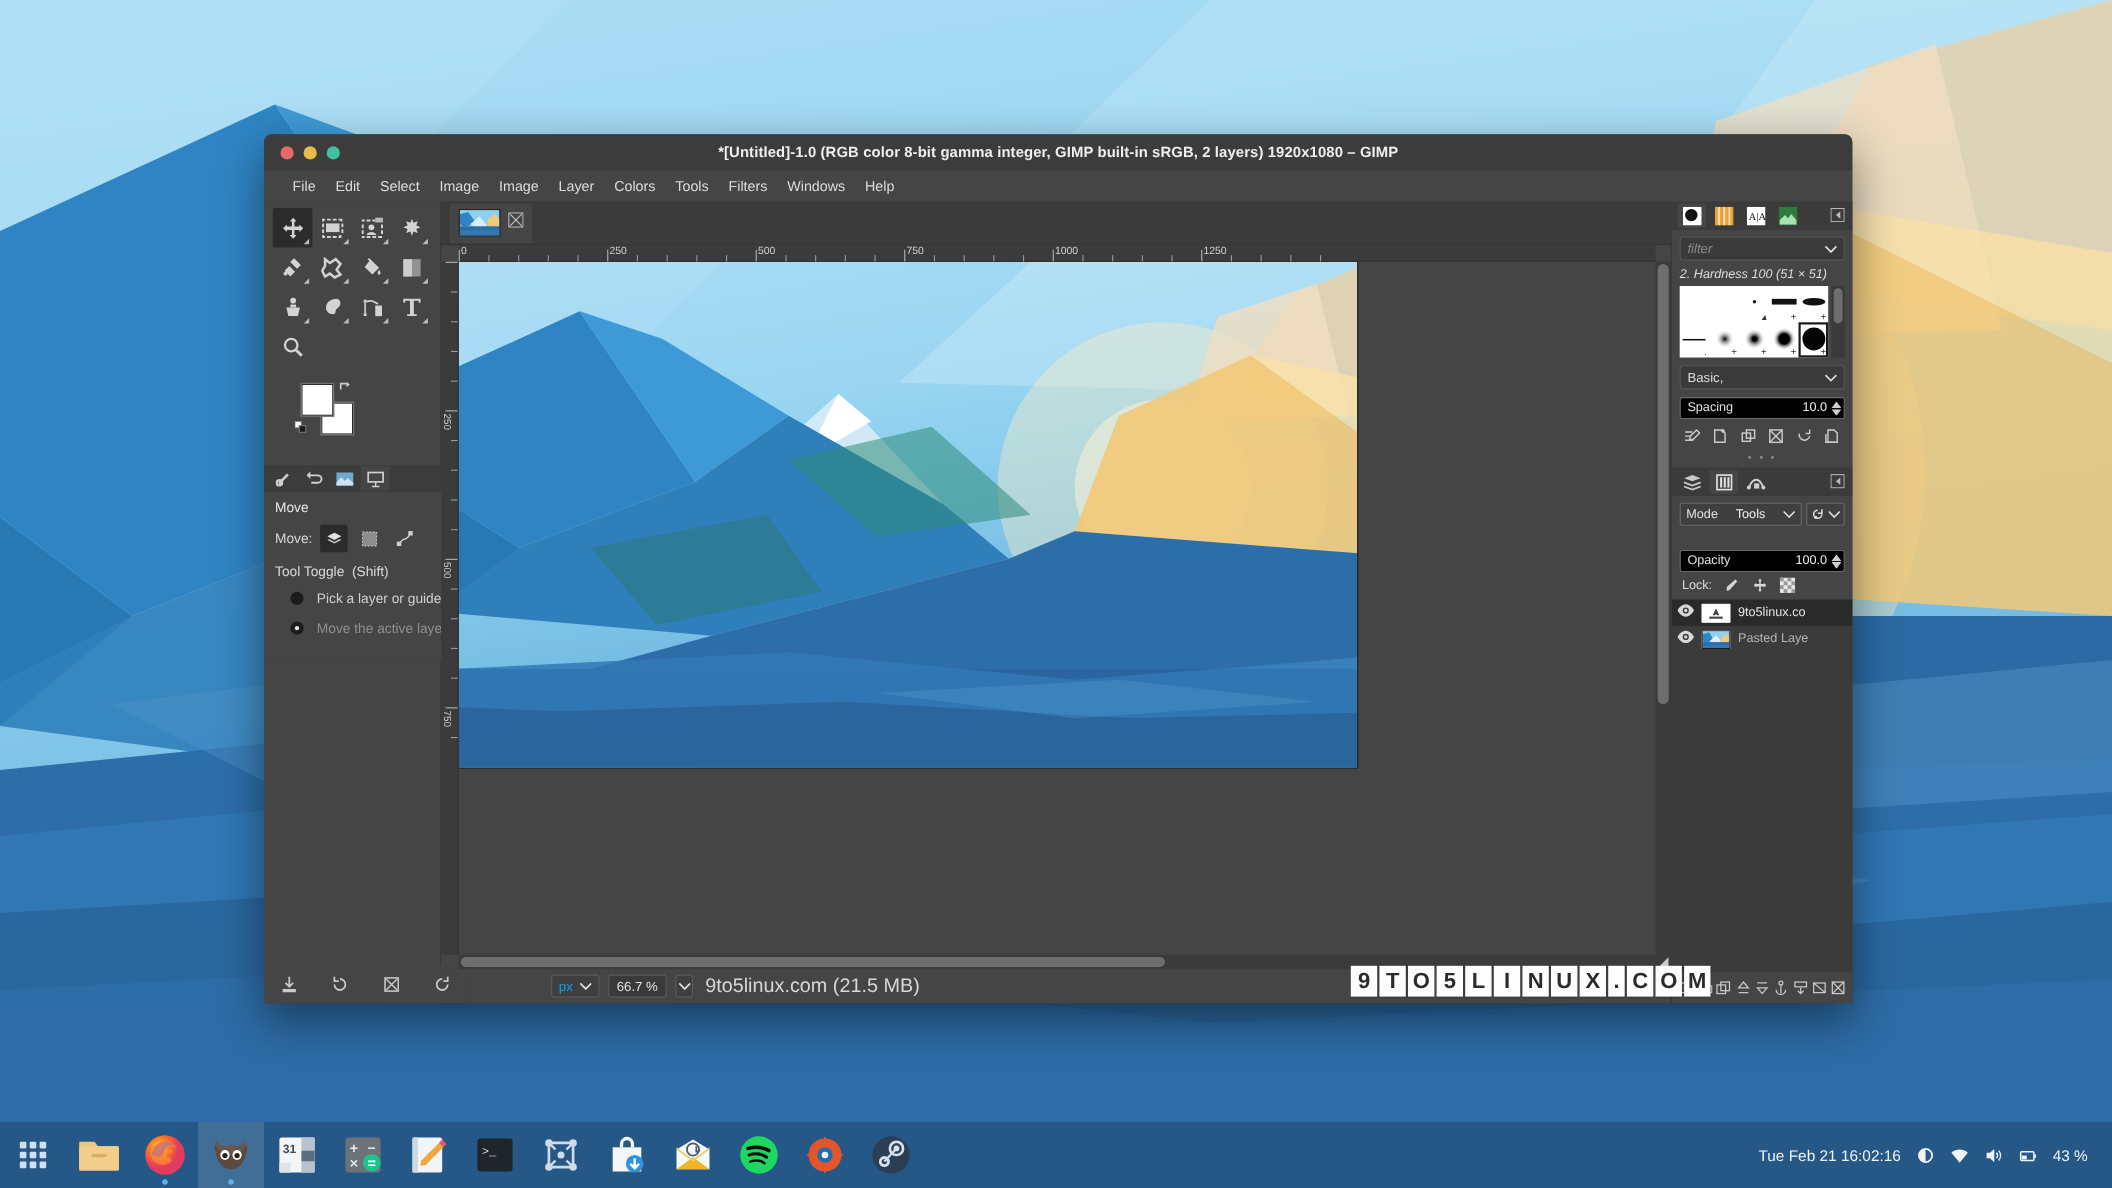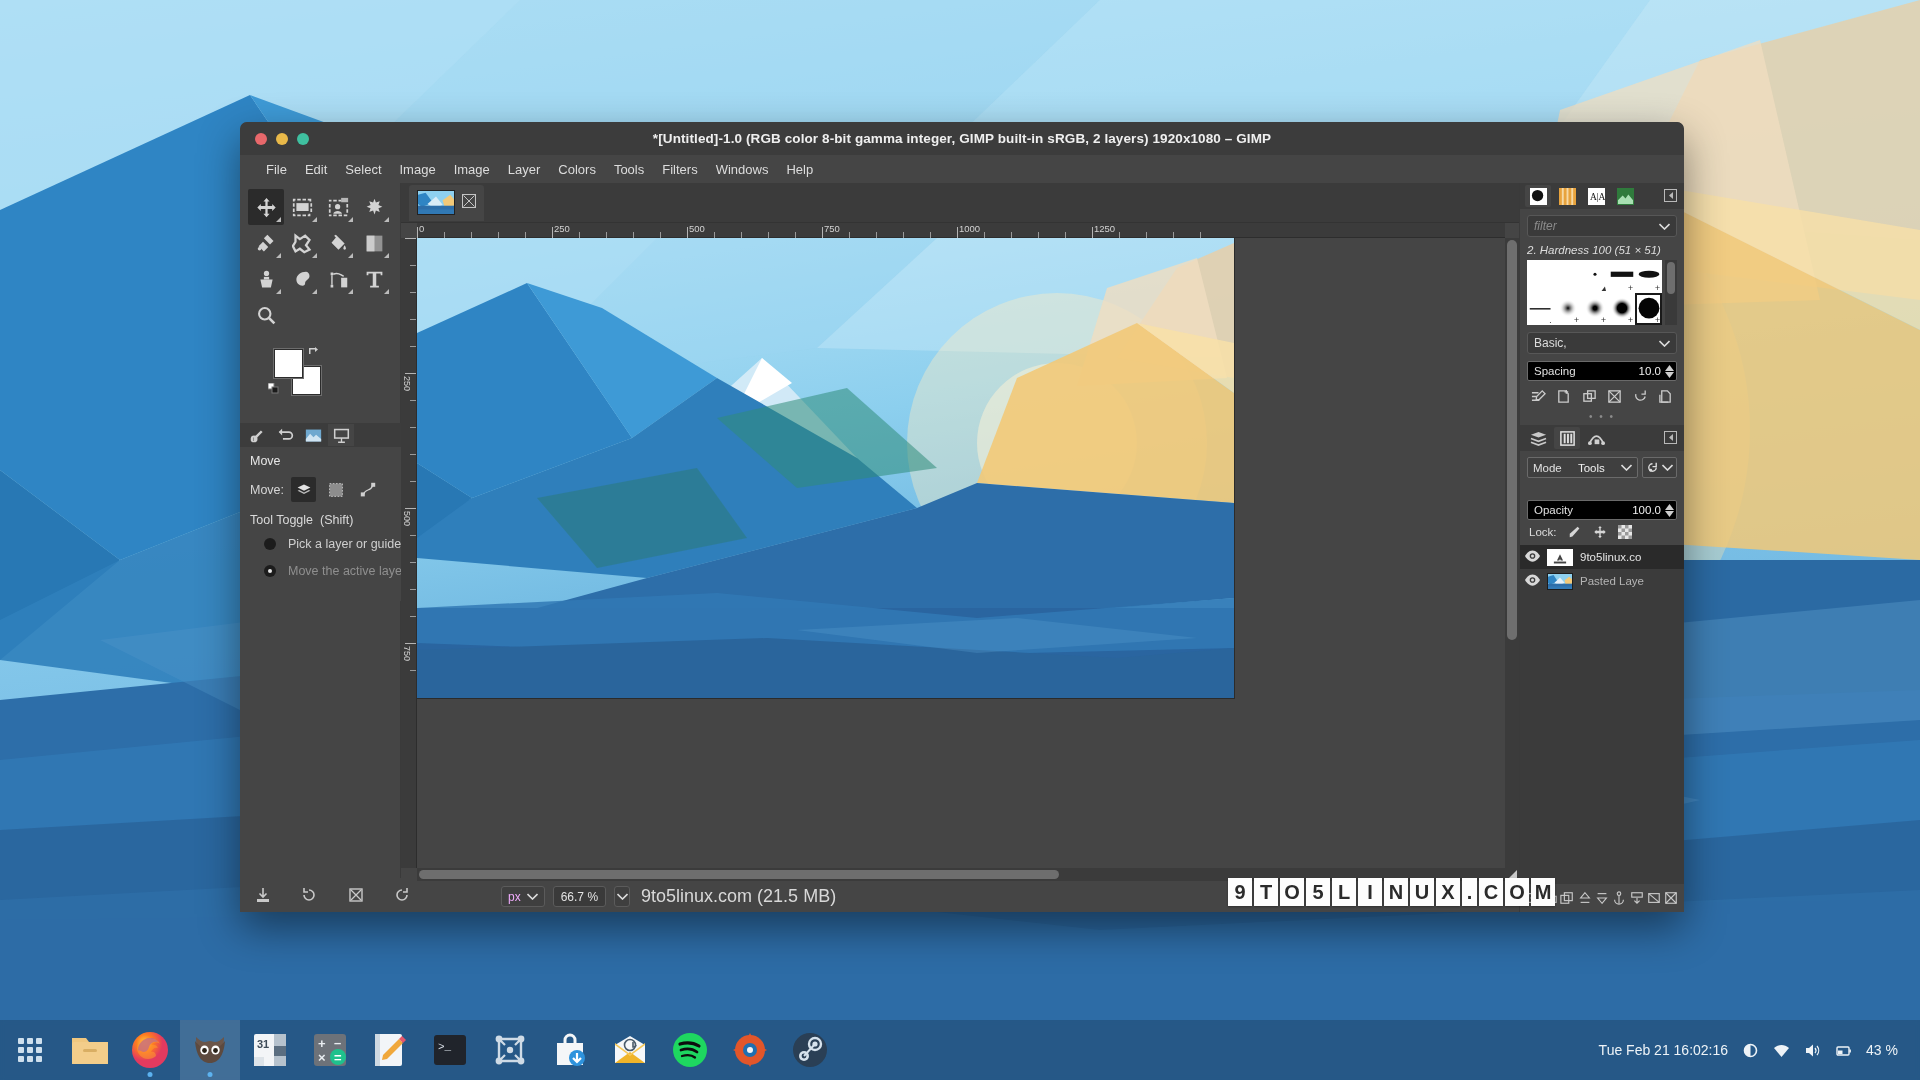--- a/index.html
+++ b/index.html
@@ -155,21 +155,21 @@
   .nav-corner svg{width:10px;height:10px;fill:#c9c9c9;}
 
   .statusbar{
     height:31px; background:#454545; display:flex; align-items:center;
     padding-left:100px; gap:8px;
   }
   .unit-combo{
     background:#3f3f3f; border:1px solid #5b5b5b; border-radius:3px;
     display:flex; align-items:center; gap:6px; padding:2px 6px; height:21px;
   }
-  .unit-combo span{ color:#f0abfc; font-size:12px;}
+  .unit-combo span{ color:#0ea5e9; font-size:12px;}
   .zoom-entry{
     background:#3a3a3a; border:1px solid #5b5b5b; border-radius:3px;
     color:#e2e2e2; font-size:12px; padding:2px 7px; height:21px;
     display:flex;align-items:center;
   }
   .zoom-arrow{ width:16px;height:21px; display:flex;align-items:center;justify-content:center;
                background:#3f3f3f;border:1px solid #5b5b5b;border-radius:3px;}
   .status-text{ color:#d8d8d8; font-size:18px; margin-left:3px;}
   .chev{ width:11px;height:7px; }
 

